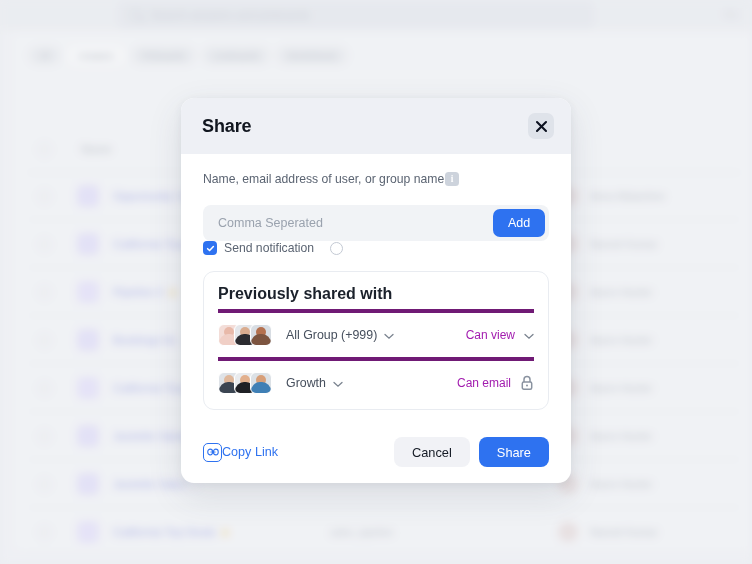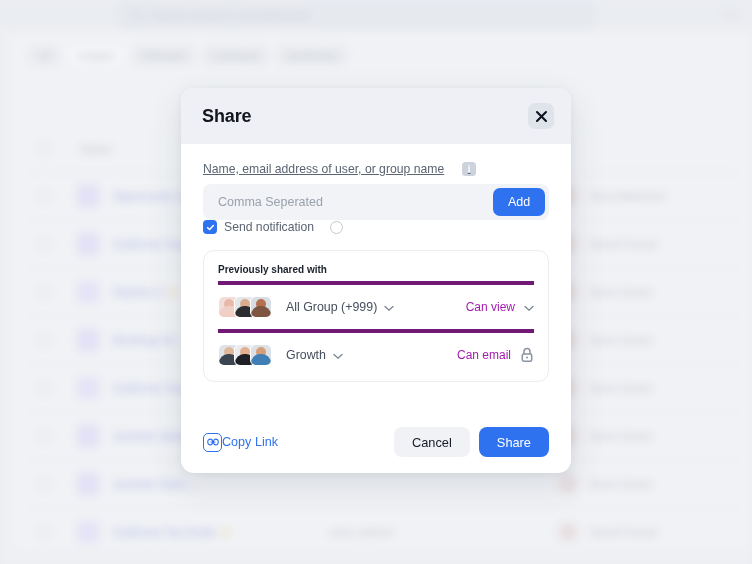--- a/index.html
+++ b/index.html
@@ -71,43 +71,43 @@
     position: absolute; left: 530px; width: 20px; height: 20px; border-radius: 50%;
     background: #e6d7d6;
   }
   .bg-owner { position: absolute; left: 562px; font-size: 10.5px; color: #a2a9b5; white-space: nowrap;}
 
   
   #scrim { position: absolute; inset: 0; background: rgba(232,235,240,0.45); }
 
   
   #modal {
-    position: absolute; left: 181px; top: 88px; width: 390px; height: 385px;
+    position: absolute; left: 181px; top: 98px; width: 390px; height: 385px;
     background: #ffffff; border-radius: 13px; overflow: hidden;
     box-shadow: 0 12px 34px rgba(60,70,90,0.13), 0 2px 8px rgba(60,70,90,0.07);
     display: flex; flex-direction: column;
   }
   .m-header {
     height: 56px; background: #eef0f5; flex: none;
     display: flex; align-items: center; justify-content: space-between;
     padding: 0 17px 0 21px;
   }
   .m-title { font-size: 18px; font-weight: bold; color: #11161f; letter-spacing: -0.1px;}
   .close-btn {
     width: 26px; height: 26px; border-radius: 7px; background: #dfe3ea;
     display: flex; align-items: center; justify-content: center;
     border: none; cursor: pointer; padding: 0;
   }
   .close-btn svg { display: block; }
 
   .m-body { padding: 18px 22px 0 22px; flex: 1; }
 
   .field-label {
-    display: flex; align-items: center; gap: 18px;
-    font-size: 12.2px; color: #5b6472; margin-bottom: 8px; text-decoration: underline;
+    display: flex; align-items: center; gap: 1px;
+    font-size: 12.2px; color: #5b6472; margin-bottom: 19px;
   }
   .info-badge {
     width: 14px; height: 14px; border-radius: 3.5px; background: #cdd3dc;
     color: #ffffff; font-size: 9.5px; font-weight: bold;
     display: flex; align-items: center; justify-content: center;
     font-family: "Liberation Serif", serif;
   }
 
   .input-wrap {
     height: 36px; background: #f1f3f6; border-radius: 8px;
@@ -135,21 +135,21 @@
   .rdo {
     width: 13px; height: 13px; border-radius: 50%; border: 1.6px solid #c3c9d3;
     flex: none; background: #fff;
   }
   .opt-label { font-size: 12.2px; color: #5b6472; }
 
   .shared-box {
     margin-top: 16px; border: 1px solid #e9ecf1; border-radius: 11px;
     padding: 13px 14px 4px 14px;
   }
-  .shared-title { font-size: 10px; font-weight: bold; color: #1b212b; margin-bottom: 6px; }
+  .shared-title { font-size: 16px; font-weight: bold; color: #1b212b; margin-bottom: 6px; }
   .share-row {
     display: flex; align-items: center; height: 48px;
     border-top: 4px solid #701a75;
   }
   .share-row:first-of-type { border-top: none; }
   .avatars { display: flex; flex: none; margin-right: 14px; }
   .av {
     width: 22px; height: 22px; border-radius: 6px;
     margin-left: -6px; border: 1.5px solid #fff; flex: none;
     background-size: cover; background-position: center top;

